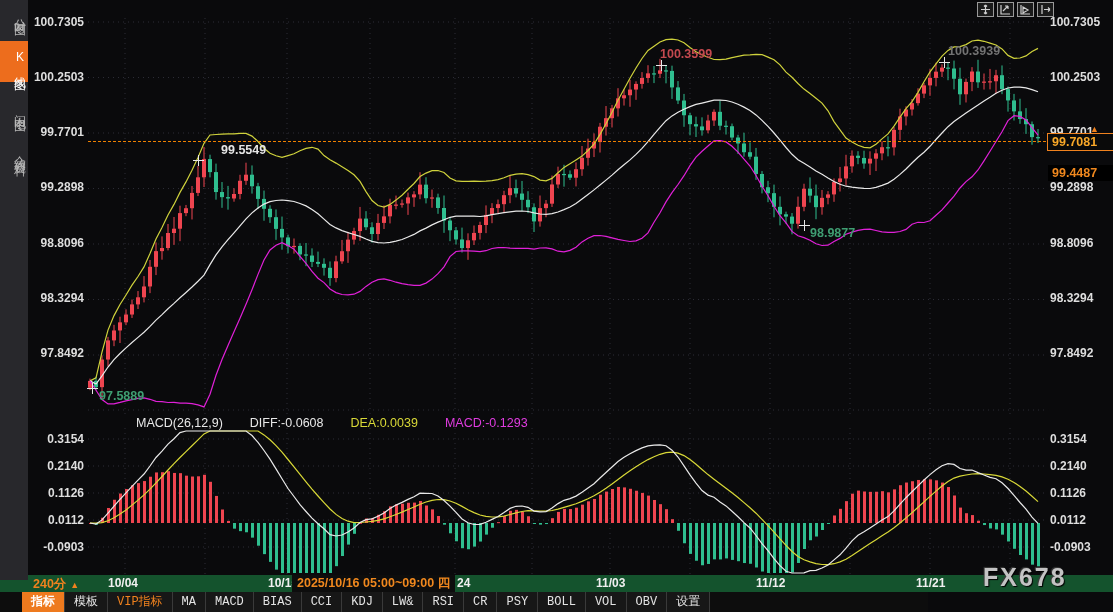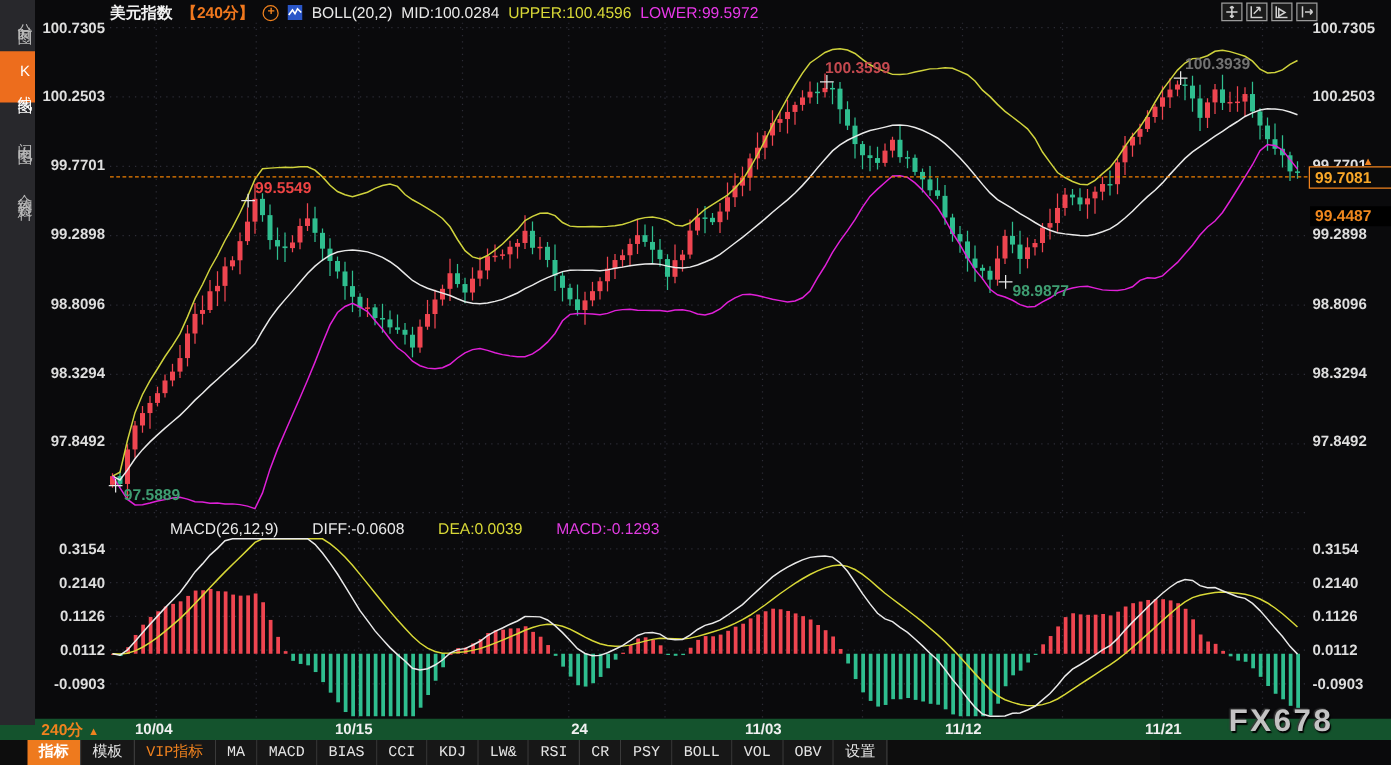--- a/index.html
+++ b/index.html
@@ -88,35 +88,20 @@
 <div id="app">
 
   <aside id="sidebar">
       <div class="side-tab">分时图</div>
       <div class="side-tab active">K线图</div>
       <div class="side-tab">闪电图</div>
       <div class="side-tab">合约资料</div>
     </aside>
   <div id="sidebar-bottom"></div>
 
-  <div id="header">
-    <span class="h-symbol">美元指数</span>
-    <span class="h-period">【240分】</span>
-    <span class="h-circle">+</span>
-    <span style="display:inline-flex">
-      <svg width="12" height="12" viewBox="0 0 12 12">
-          <rect x="0" y="0" width="12" height="12" fill="#2a56c8"></rect>
-          <polyline points="1,8 4,4 6,7 8,3 11,6" stroke="#fff" stroke-width="1.3" fill="none"></polyline>
-        </svg>
-    </span>
-    <span>BOLL(20,2)</span>
-    <span>MID:100.0284</span>
-    <span class="h-upper">UPPER:100.4596</span>
-    <span class="h-lower">LOWER:99.5972</span>
-  </div>
 
   <div id="win-icons">
     <span class="win-ic">
       <svg width="11" height="11" viewBox="0 0 11 11">
           <path d="M5.5 1v9M1 5.5h9M5.5 1l-1.5 1.5M5.5 1l1.5 1.5M5.5 10l-1.5-1.5M5.5 10l1.5-1.5"></path>
         </svg>
       </span>
     <span class="win-ic">
       <svg width="11" height="11" viewBox="0 0 11 11">
           <path d="M1 1v9h9M3 7l5-5M8 2v3M8 2H5"></path>
@@ -512,21 +497,21 @@
         <polyline points="2,362.9 8,372.3 14,381.5 20,385.9 26,385.8 32,384.4 38,382.8 44,381.7 50,380.4 56,379.8 62,381.3 68,383.4 74,383.6 80,384.5 86,384.4 92,385.1 98,385.1 104,385.7 110,386.9 116,388.9 122,376.3 128,357.3 134,341.5 140,327.6 146,313.8 152,300.2 158,286.2 164,271.7 170,256.4 176,241.9 182,232.0 188,227.2 194,224.6 200,227.6 206,231.2 212,238.4 218,245.4 224,253.4 230,260.2 236,264.6 242,271.0 248,274.6 254,276.5 260,276.9 266,276.2 272,273.4 278,268.4 284,264.3 290,261.7 296,260.8 302,262.3 308,264.2 314,265.7 320,266.7 326,267.4 332,267.4 338,265.1 344,261.1 350,255.7 356,248.8 362,238.6 368,233.5 374,232.8 380,232.9 386,233.2 392,233.7 398,232.7 404,230.5 410,229.7 416,229.5 422,230.2 428,230.3 434,230.4 440,230.4 446,231.1 452,230.0 458,229.8 464,230.9 470,233.2 476,233.9 482,232.4 488,229.2 494,223.9 500,220.3 506,217.7 512,217.5 518,218.4 524,219.9 530,221.4 536,222.5 542,223.5 548,222.8 554,220.2 560,214.9 566,204.3 572,194.8 578,183.9 584,174.7 590,166.5 596,157.7 602,147.7 608,139.1 614,133.3 620,128.0 626,122.8 632,122.6 638,123.9 644,128.3 650,134.1 656,141.1 662,148.0 668,157.5 674,168.2 680,177.7 686,188.3 692,197.7 698,204.9 704,213.4 710,217.8 716,219.6 722,222.2 728,225.7 734,227.5 740,227.2 746,223.5 752,220.4 758,216.3 764,214.1 770,212.4 776,211.3 782,211.1 788,212.5 794,213.9 800,214.3 806,214.4 812,213.5 818,211.4 824,206.3 830,204.3 836,204.5 842,202.7 848,197.2 854,191.9 860,185.0 866,178.2 872,170.0 878,163.6 884,158.8 890,152.0 896,142.8 902,133.2 908,123.5 914,113.8 920,102.6 926,97.7 932,98.4 938,102.0 944,109.7 950,117.2 " stroke="#e020d8" fill="none" stroke-width="1.2"></polyline>
       </svg>
   </div>
 
   <div id="price-line"></div>
   <span id="price-flag">▲</span>
   <div id="price-box">99.7081</div>
   <div id="price-secondary">99.4487</div>
 
   <div id="annos">
-      <div class="anno" style="left: 204px; top: 143px; color: #ef4444; text-align: center;">99.5549</div>
+      <div class="anno" style="left: 221px; top: 143px; color: #e5e5e5; text-align: center;">99.5549</div>
       <div class="cross" style="left: 193px; top: 155px;"></div>
       <div class="anno" style="left: 660px; top: 47px; color: rgb(196, 73, 79);">100.3599</div>
       <div class="cross" style="left: 656px; top: 60px;"></div>
       <div class="anno" style="left: 948px; top: 44px; color: #737373;">100.3939</div>
       <div class="cross" style="left: 939px; top: 57px;"></div>
       <div class="anno" style="left: 810px; top: 226px; color: rgb(63, 158, 114);">98.9877</div>
       <div class="cross" style="left: 799px; top: 220px;"></div>
       <div class="anno" style="left: 99px; top: 389px; color: rgb(63, 158, 114);">97.5889</div>
       <div class="cross" style="left: 87px; top: 383px;"></div>
     </div>
@@ -721,20 +706,21 @@
           <rect x="949" y="95" width="3" height="43.3273047759142" fill="#2fbe8f"></rect>
         </g>
         <polyline points="2,95.0 8,95.2 14,94.6 20,92.7 26,89.8 32,86.1 38,81.9 44,77.1 50,72.1 56,66.9 62,61.1 68,54.8 74,48.5 80,42.0 86,35.7 92,29.5 98,23.6 104,17.8 110,11.9 116,5.9 122,3.0 128,3.0 134,3.0 140,3.0 146,3.0 152,3.0 158,3.0 164,3.0 170,3.0 176,6.9 182,11.8 188,17.6 194,24.2 200,31.5 206,38.9 212,46.4 218,53.8 224,61.1 230,68.0 236,74.6 242,81.0 248,86.4 254,90.5 260,93.2 266,94.6 272,94.5 278,94.0 284,93.4 290,92.3 296,90.9 302,88.8 308,86.5 314,84.1 320,81.5 326,79.0 332,76.2 338,74.0 344,72.3 350,71.5 356,71.7 362,73.0 368,75.3 374,78.4 380,81.7 386,84.6 392,87.0 398,88.4 404,89.0 410,88.9 416,88.1 422,86.5 428,84.9 434,83.5 440,82.7 446,82.8 452,83.0 458,83.1 464,82.5 470,81.1 476,79.4 482,77.6 488,75.7 494,73.4 500,70.7 506,67.7 512,64.2 518,60.2 524,56.0 530,51.5 536,47.0 542,42.8 548,38.7 554,35.0 560,31.6 566,28.7 572,26.3 578,24.6 584,24.1 590,25.1 596,27.6 602,31.5 608,36.2 614,41.5 620,46.6 626,51.2 632,55.7 638,60.2 644,64.8 650,69.5 656,74.6 662,79.7 668,85.2 674,91.3 680,97.6 686,104.2 692,110.9 698,117.3 704,123.5 710,128.5 716,131.8 722,133.9 728,135.6 734,136.5 740,136.6 746,135.7 752,133.9 758,131.2 764,127.5 770,123.5 776,119.5 782,115.6 788,111.7 794,107.7 800,103.9 806,99.7 812,95.0 818,89.9 824,84.7 830,79.3 836,73.9 842,68.4 848,63.1 854,58.0 860,53.5 866,50.1 872,48.2 878,47.0 884,46.0 890,45.7 896,46.0 902,46.6 908,47.4 914,48.9 920,51.2 926,54.4 932,58.4 938,63.0 944,68.2 950,73.6" stroke="#d8d837" fill="none" stroke-width="1.2"></polyline>
         <polyline points="2,95.0 8,96.1 14,91.9 20,85.2 26,78.2 32,71.4 38,64.9 44,58.3 50,52.2 56,46.0 62,38.0 68,29.5 74,23.1 80,16.1 86,10.7 92,4.6 98,3.0 104,3.0 110,3.0 116,3.0 122,3.0 128,3.0 134,3.0 140,3.0 146,3.0 152,3.0 158,3.0 164,7.5 170,14.4 176,22.5 182,31.2 188,40.9 194,50.7 200,60.5 206,68.5 212,76.7 218,83.5 224,90.1 230,95.7 236,100.8 242,106.6 248,108.0 254,107.0 260,104.0 266,100.0 272,94.5 278,91.7 284,90.9 290,88.2 296,85.0 302,80.5 308,77.1 314,74.4 320,71.4 326,68.8 332,65.2 338,65.3 344,65.5 350,68.0 356,72.5 362,78.1 368,84.4 374,91.0 380,94.8 386,96.5 392,96.3 398,94.2 404,91.4 410,88.5 416,84.6 422,80.4 428,78.3 434,78.0 440,79.3 446,83.1 452,83.8 458,83.6 464,80.1 470,75.6 476,72.3 482,70.6 488,68.1 494,64.2 500,59.9 506,55.7 512,50.0 518,44.5 524,39.0 530,33.5 536,29.3 542,25.7 548,22.6 554,19.9 560,17.9 566,17.2 572,16.9 578,17.7 584,22.2 590,29.0 596,37.8 602,46.9 608,55.1 614,62.6 620,67.1 626,69.3 632,73.9 638,77.9 644,83.2 650,88.7 656,94.6 662,100.0 668,107.5 674,115.6 680,122.7 686,130.6 692,137.7 698,143.2 704,145.0 710,145.0 716,144.8 722,142.6 728,142.4 734,140.0 740,137.0 746,131.9 752,126.8 758,120.2 764,112.9 770,107.3 776,103.8 782,100.1 788,96.1 794,91.9 800,88.6 806,82.9 812,76.1 818,69.7 824,63.8 830,57.8 836,52.0 842,46.6 848,41.8 854,37.8 860,35.6 866,36.4 872,40.5 878,42.1 884,42.0 890,44.6 896,47.0 902,49.4 908,50.7 914,54.7 920,60.5 926,67.3 932,74.5 938,81.2 944,89.1 950,95.3" stroke="#e9e9e9" fill="none" stroke-width="1.2"></polyline>
       </svg>
   </div>
 
   <div id="time-row">
     <span id="period-label"><span>240分</span><span class="arr">▲</span></span>
     <span id="dates"><span class="date-label" style="left: 108px;">10/04</span><span class="date-label" style="left: 268px;">10/15</span><span class="date-label" style="left: 457px;">24</span><span class="date-label" style="left: 596px;">11/03</span><span class="date-label" style="left: 756px;">11/12</span><span class="date-label" style="left: 916px;">11/21</span></span>
+    <span id="axis-tooltip">2025/10/16 05:00~09:00 四</span>
   </div>
 
   <div id="watermark">FX678</div>
 
   <div id="toolbar">
       <div class="tb-item active">指标</div>
       <div class="tb-item">模板</div>
       <div class="tb-item vip">VIP指标</div>
       <div class="tb-item">MA</div>
       <div class="tb-item">MACD</div>

